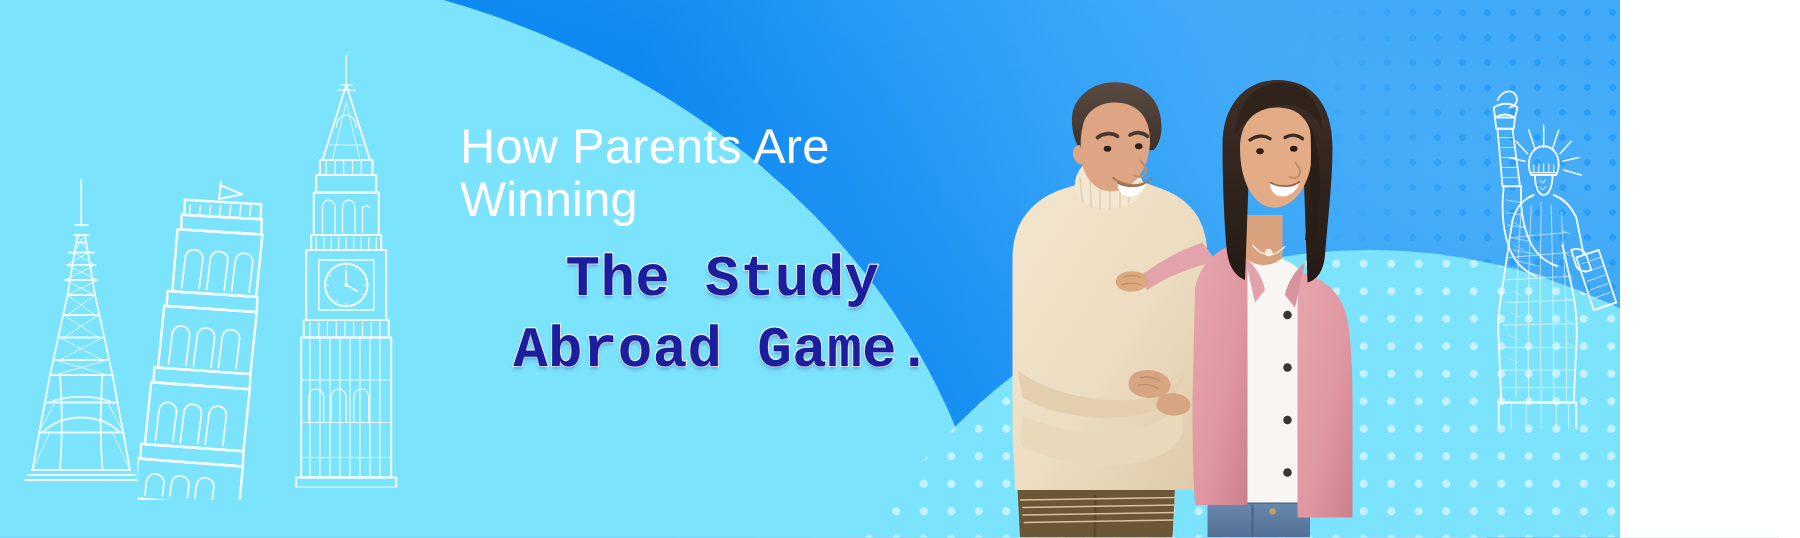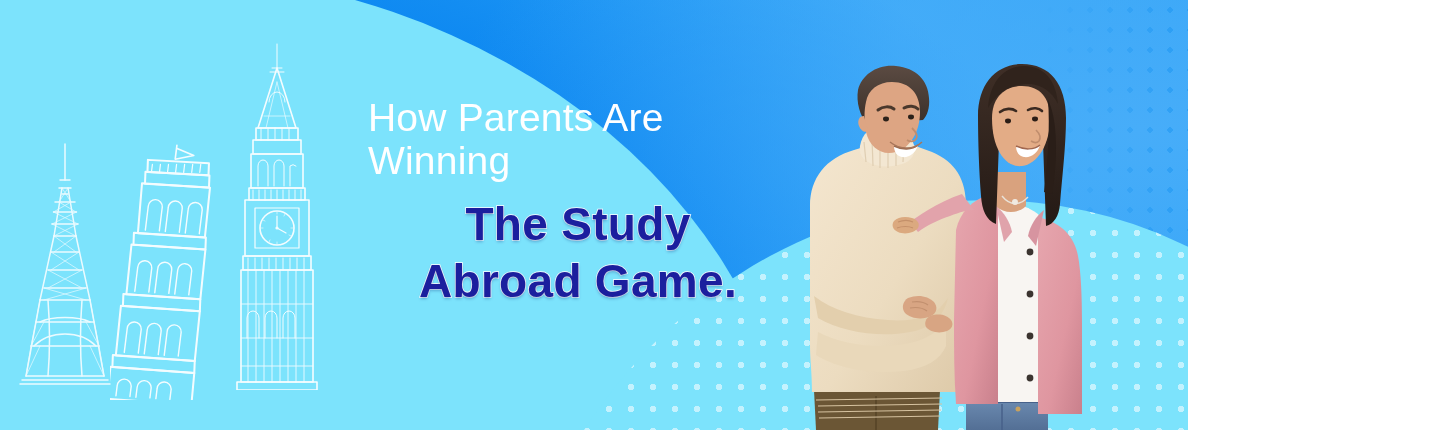--- a/index.html
+++ b/index.html
@@ -1,20 +1,20 @@
 <!DOCTYPE html>
 <html><head>
 <meta charset="utf-8">
 <style>
   html,body{margin:0;padding:0;background:#fff;}
   body{font-family:"Liberation Sans",sans-serif;}
 
   #banner{
     position:relative;
-    width:1188px;
+    width:1296px;
     height:430px;
     overflow:hidden;
     background:#3b82f6;
   }
 
   
   .layer{position:absolute;top:0;left:0;width:100%;height:100%;}
 
   #bg-base{
     background:linear-gradient(100deg,#0d86f0 0%,#128ef2 18%,#2fa3f7 48%,#3eaaf8 72%,#2fa2f6 100%);
@@ -90,21 +90,21 @@
     font-family:"Liberation Sans",sans-serif;
     font-size:39px;
     line-height:43px;
     font-weight:300;
     color:#ffffff;
     letter-spacing:.2px;
     margin:0 0 14px 0;
     white-space:pre-line;
   }
   .headline{
-    font-family:Liberation Sans, sans-serif;
+    font-family:Liberation Mono, monospace;
     font-size:46px;
     line-height:57px;
     font-weight:700;
     color:#1b1f9e;
     letter-spacing:.3px;
     margin:0;
     text-align:center;
     white-space:pre-line;
     -webkit-text-stroke:1.6px #ffffff;
     paint-order:stroke fill;

